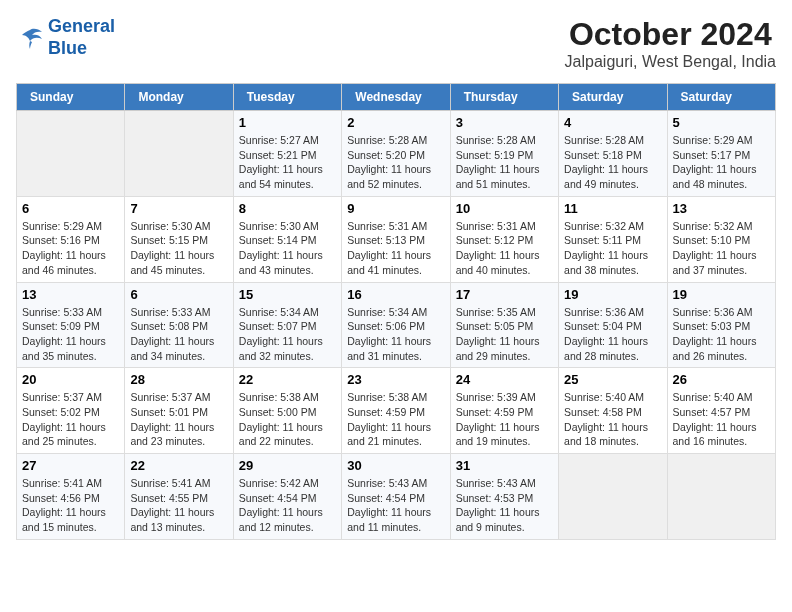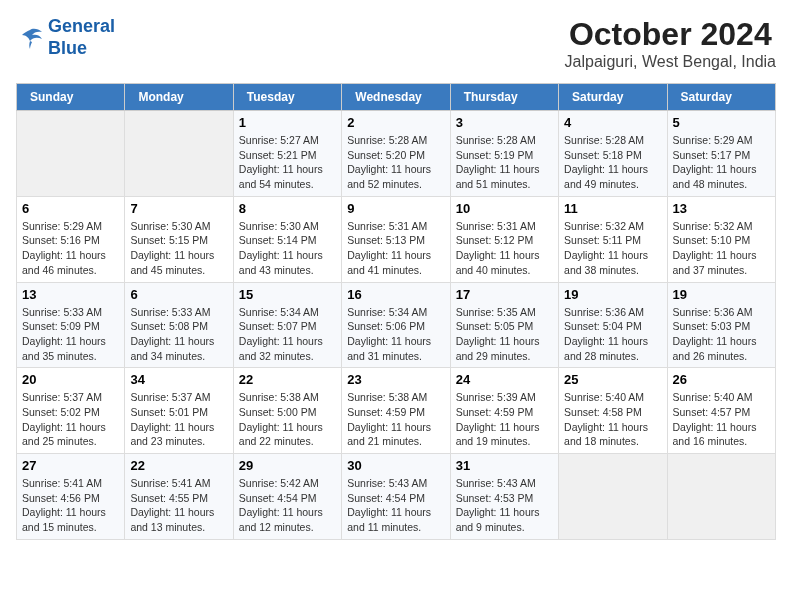--- a/index.html
+++ b/index.html
@@ -237,21 +237,21 @@
         </td>
       </tr>
       <tr>
         <td>
           <span class="day-number">20</span>
           <div class="day-info" style="white-space: pre-line;">Sunrise: 5:37 AM
 Sunset: 5:02 PM
 Daylight: 11 hours and 25 minutes.</div>
         </td>
         <td>
-          <span class="day-number">34</span>
+          <span class="day-number">28</span>
           <div class="day-info" style="white-space: pre-line;">Sunrise: 5:37 AM
 Sunset: 5:01 PM
 Daylight: 11 hours and 23 minutes.</div>
         </td>
         <td>
           <span class="day-number">22</span>
           <div class="day-info" style="white-space: pre-line;">Sunrise: 5:38 AM
 Sunset: 5:00 PM
 Daylight: 11 hours and 22 minutes.</div>
         </td>

